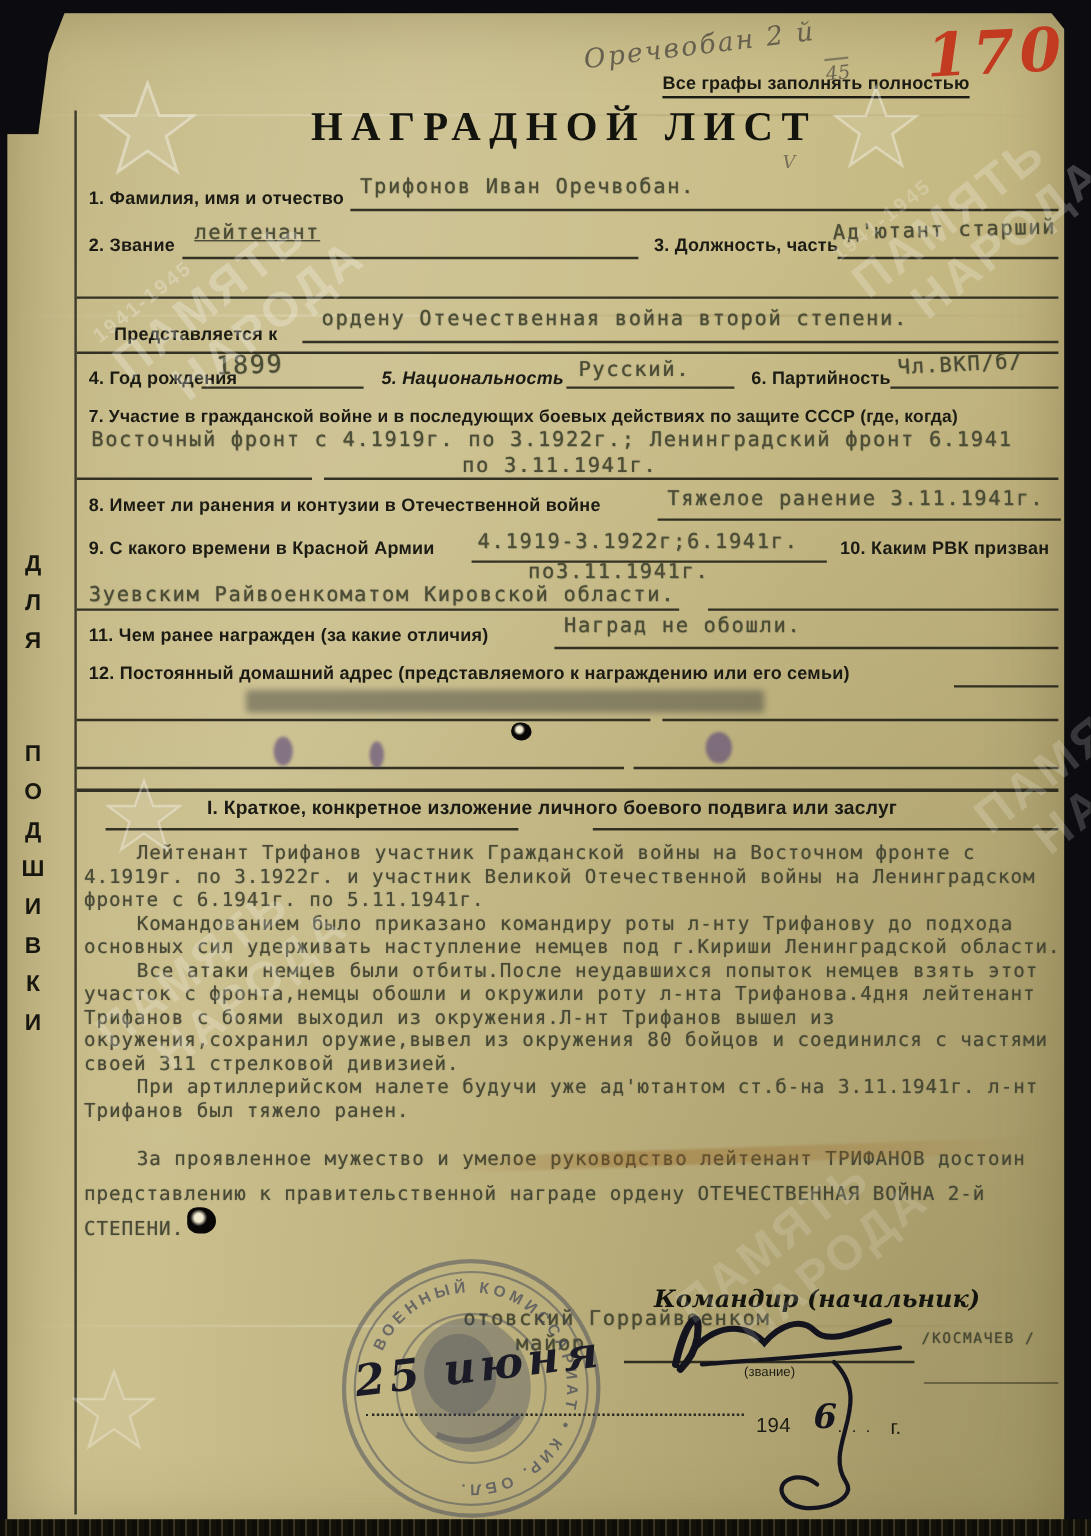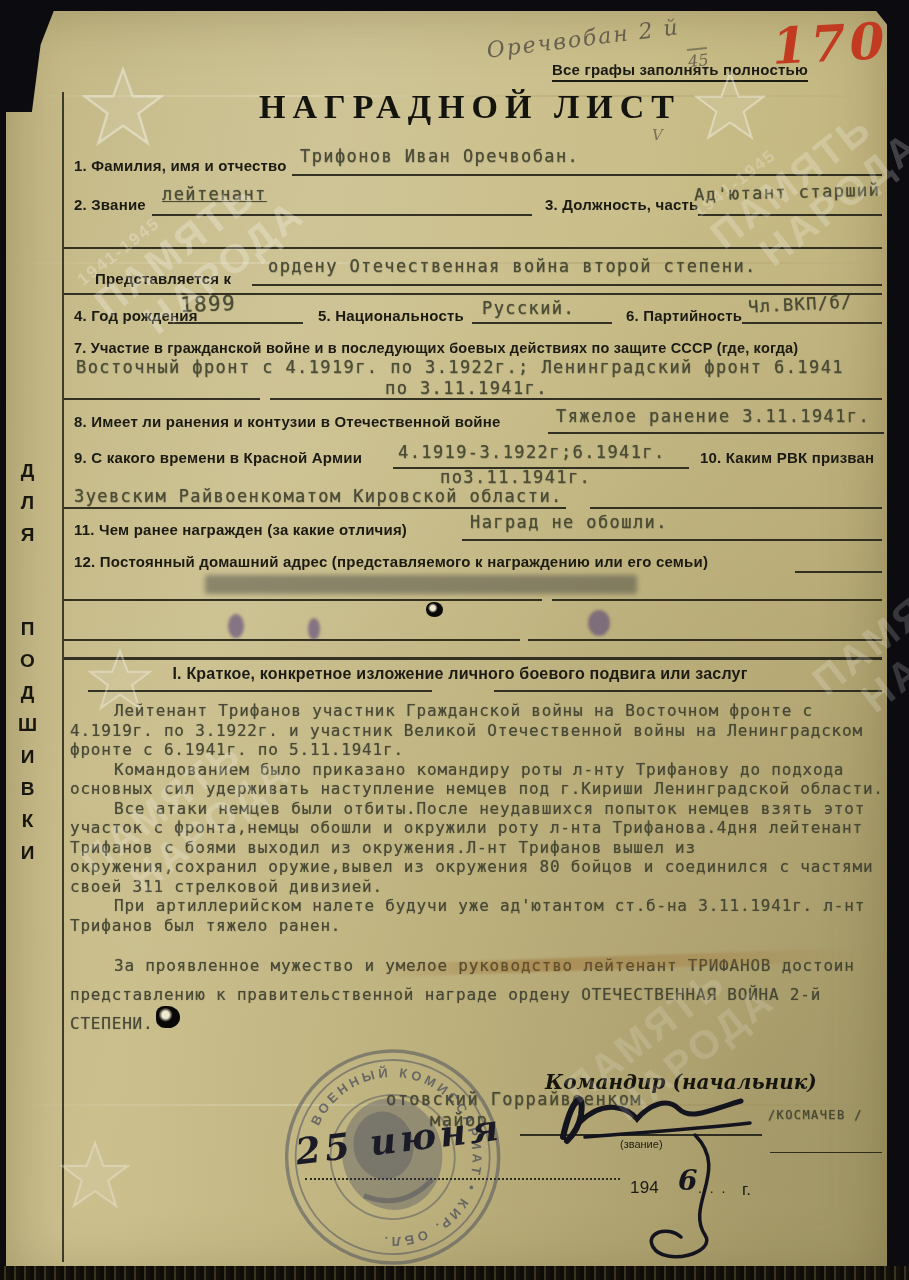--- a/index.html
+++ b/index.html
@@ -84,21 +84,21 @@
   <div class="rule" style="left:64px;top:247px;width:818px;"></div>
 
   <div class="lbl" style="left:95px;top:270px;">Представляется к</div>
   <div class="typed" style="left:268px;top:256px;">ордену Отечественная война второй степени.</div>
   <div class="rule" style="left:252px;top:284px;width:630px;"></div>
   <div class="rule" style="left:64px;top:293px;width:818px;"></div>
 
   <div class="lbl" style="left:74px;top:307px;">4. Год рождения</div>
   <div class="typed" style="left:180px;top:292px;font-size:21px;transform:rotate(-2deg);">1899</div>
   <div class="rule" style="left:168px;top:322px;width:135px;"></div>
-  <div class="lbl" style="left:318px;top:307px;">5. Национальность</div>
+  <div class="lbl" style="left:318px;top:307px;font-style:italic;">5. Национальность</div>
   <div class="typed" style="left:482px;top:298px;">Русский.</div>
   <div class="rule" style="left:472px;top:322px;width:140px;"></div>
   <div class="lbl" style="left:626px;top:307px;">6. Партийность</div>
   <div class="typed" style="left:748px;top:294px;transform:rotate(-3deg);">Чл.ВКП/б/</div>
   <div class="rule" style="left:742px;top:322px;width:140px;"></div>
 
   <div class="lbl" style="left:74px;top:340px;font-size:14.5px;">7. Участие в гражданской войне и в последующих боевых действиях по защите СССР (где, когда)</div>
   <div class="typed" style="left:76px;top:357px;">Восточный фронт с 4.1919г. по 3.1922г.; Ленинградский фронт 6.1941</div>
   <div class="typed" style="left:385px;top:378px;">по 3.11.1941г.</div>
   <div class="rule" style="left:64px;top:398px;width:196px;"></div>

